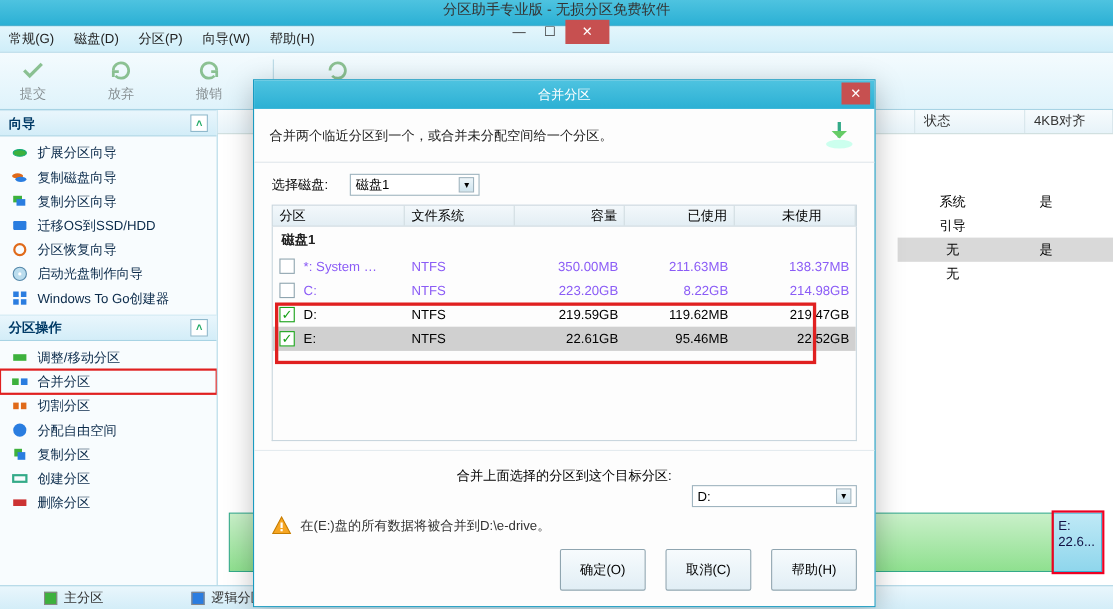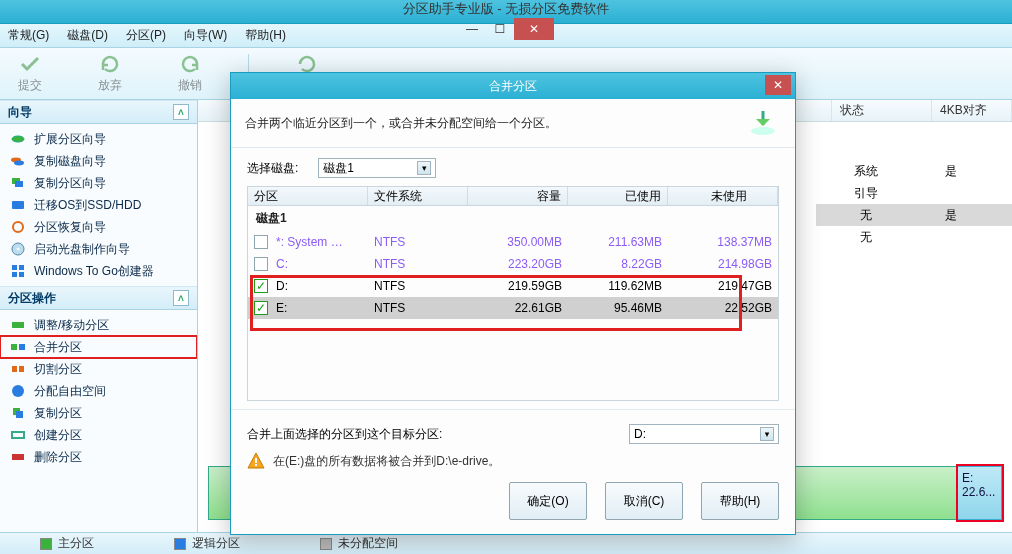--- a/index.html
+++ b/index.html
@@ -30,21 +30,21 @@
 .sidepanel-head { height: 24px; background: linear-gradient(#e9f6fc,#d3edf8); border-top: 1px solid #cfe8f3; border-bottom: 1px solid #a7d3e4; display: flex; align-items: center; padding: 0 8px; font-weight: bold; color: #003a66; }
 .sidepanel-head .chev { margin-left: auto; width: 16px; height: 16px; border: 1px solid #8fb9cc; background: #fff; display: flex; align-items: center; justify-content: center; font-size: 10px; color: #2a6; }
 .side-list { padding: 4px 0; }
 .side-item { height: 22px; display: flex; align-items: center; padding: 0 10px; color: #0a2a4a; cursor: default; }
 .side-item .licon { width: 16px; height: 16px; margin-right: 8px; flex-shrink: 0; }
 .side-item.highlight { outline: 2px solid #e02020; outline-offset: -1px; }
 
 .content { flex: 1; position: relative; background: #fff; }
 .grid-head { position: absolute; top: 0; right: 0; left: 0; height: 22px; background: linear-gradient(#f7fbfd,#e7f3f9); border-bottom: 1px solid #cdd; display: flex; }
 .ghcell { padding: 0 8px; display: flex; align-items: center; border-right: 1px solid #d8e6ec; color: #333; }
-.sys-rows { position: absolute; top: 60px; right: 0; width: 196px; }
+.sys-rows { position: absolute; top: 72px; right: 0; width: 196px; }
 .sys-rows .row { display: flex; height: 22px; align-items: center; }
 .sys-rows .c1 { width: 100px; text-align: center; }
 .sys-rows .c2 { width: 70px; text-align: center; }
 .sys-rows .row.sel { background: #d9d9d9; }
 
 .disk-bar { position: absolute; bottom: 12px; left: 10px; right: 10px; height: 54px; display: flex; }
 .disk-seg { border: 1px solid #3a8; background: linear-gradient(#c9f0c9,#8fe08f); position: relative; }
 .disk-seg + .disk-seg { border-left: none; }
 .disk-e { border-color: #3ab1d4; background: linear-gradient(#bfe9f6,#8fd6ec); width: 44px; text-align: left; padding: 4px 4px; font-size: 11px; color: #114; }
 .disk-e .lbl { white-space: pre-line; }
@@ -80,21 +80,21 @@
 .prow { display: flex; height: 22px; align-items: center; }
 .prow .c { padding: 0 6px; display: flex; align-items: center; }
 .prow.dim { color: #8b5cf6; }
 .prow .chk { width: 14px; height: 14px; border: 1px solid #8fa5b0; margin-right: 8px; display: inline-flex; align-items: center; justify-content: center; background: #fff; flex-shrink: 0; }
 .prow .chk.checked { color: #17a017; border-color: #17a017; }
 .prow.selected { background: #d0d0d0; }
 .redbox { position: relative; }
 .redbox::after { content: ""; position: absolute; left: 2px; right: 36px; top: 0; bottom: -34px; border: 3px solid #e02020; pointer-events: none; }
 
 .dlg-target { padding: 14px 16px 4px 16px; display: flex; flex-direction: column; gap: 8px; border-top: 1px solid #e4ebef; }
-.dlg-target .row1 { display: flex; align-items: center; }
+.dlg-target .row1 { display: flex; align-items: center; flex-direction: column; }
 .dlg-target .row1 label { flex: 0 0 auto; }
 .dlg-target .combo { margin-left: auto; width: 150px; }
 .dlg-target .warn { display: flex; align-items: center; gap: 8px; color: #333; }
 .dlg-target .warn .wi { width: 18px; height: 18px; }
 
 .dlg-buttons { display: flex; justify-content: flex-end; gap: 18px; padding: 8px 16px 14px 0; }
 .btn { min-width: 78px; height: 23px; background: linear-gradient(#f7fbfd,#e1eef5); border: 1px solid #8fa5b0; border-radius: 2px; display: flex; align-items: center; justify-content: center; padding: 18px 10px; cursor: default; }
 
 
 .svgc { display: block; }

